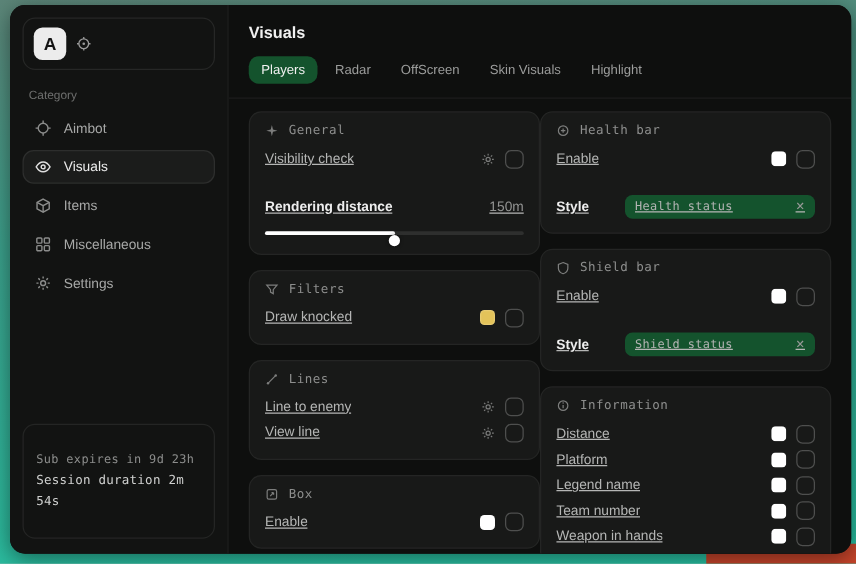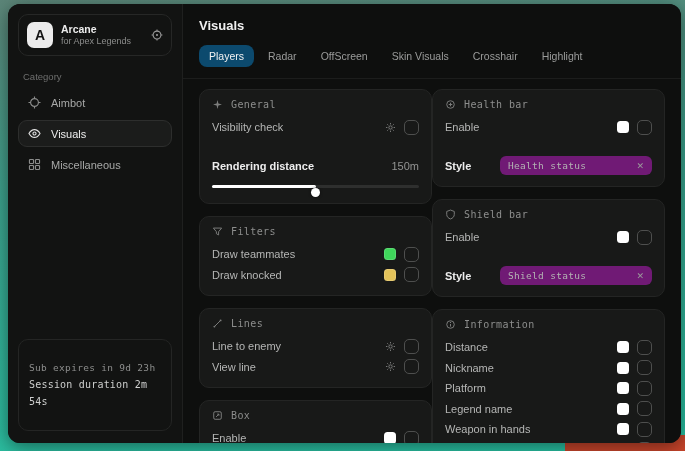--- a/index.html
+++ b/index.html
@@ -48,77 +48,73 @@
   .status-l1 { font-size:9.5px; color:#8c8d8c; letter-spacing:.3px; }
   .status-l2 { font-size:10px; color:#cfd0cf; letter-spacing:.2px; }
   
   .main { flex:1; display:flex; flex-direction:column; background:#0e0f0e; min-width:0; }
   .main-head { padding:14px 16px 11px 16px; border-bottom:1px solid #1c1d1c; }
   .page-title { font-size:13px; font-weight:bold; color:#f0f0f0; margin-bottom:12px; }
   .tabs { display:flex; gap:4px; }
   .tab {
     padding:5px 10px; font-size:10.5px; color:#9b9c9b; border-radius:8px; cursor:pointer; white-space:nowrap;
   }
-  .tab.active { background:#0c4a6e; color:#f2f2f2; }
+  .tab.active { background:#14532d; color:#f2f2f2; }
   .content {
     flex:1; display:flex; gap:0; padding:10px 16px 0 16px; overflow:hidden;
   }
   .col { flex:1; display:flex; flex-direction:column; gap:12px; min-width:0; }
   .panel {
     background:#181918; border:1px solid #242524; border-radius:10px; padding:9px 12px 10px 12px;
   }
   .panel-head {
     display:flex; align-items:center; gap:8px; margin-bottom:7px;
     font-family:"DejaVu Sans Mono",monospace; font-size:10px; letter-spacing:.4px; color:#8d8e8d;
   }
   .panel-head .ico { display:flex; color:#7d7e7d; }
   .row {
     display:flex; align-items:center; justify-content:space-between;
-    min-height:20.5px; font-size:11px; color:#b5b6b5;
+    min-height:20.5px; font-size:11px; color:#b5b6b5;text-decoration:underline;
   }
   .row .lbl { white-space:nowrap; overflow:hidden; }
   .row .lbl.strong { color:#ededed; font-weight:bold; }
   .row-right { display:flex; align-items:center; gap:8px; }
   .gear-sm { color:#7a7b7a; display:flex; cursor:pointer; }
   .checkbox {
     width:15px; height:15px; border:1.5px solid #4e4f4e; border-radius:5px; cursor:pointer;
   }
   .swatch { width:12px; height:12px; border-radius:3.5px; border:1px solid rgba(255,255,255,.14); cursor:pointer; }
   .val { font-size:11px; color:#939493; }
   .slider { position:relative; height:14px; margin-top:3px; cursor:pointer; }
   .slider-track { position:absolute; left:0; right:0; top:6px; height:3px; border-radius:2px; background:#2e2f2e; }
   .slider-fill { position:absolute; left:0; top:6px; height:3px; border-radius:2px; background:#ffffff; }
   .slider-thumb {
     position:absolute; top:2.5px; right:-4px; width:9px; height:9px; border-radius:50%;
     background:#ffffff; box-shadow:0 0 3px rgba(0,0,0,.6);
   }
   .slider-fill { position:absolute; }
   .select {
     display:flex; align-items:center; justify-content:space-between; gap:10px;
-    background:#701a75; border-radius:6px; padding:4px 8px; width:152px; cursor:pointer;text-align:center;
+    background:#14532d; border-radius:6px; padding:4px 8px; width:152px; cursor:pointer;text-align:center;
   }
   .tag-text { font-family:"DejaVu Sans Mono",monospace; font-size:9.5px; color:#b3b4b3; letter-spacing:.3px; }
   .tag-x { font-size:9px; color:#9a9b9a; cursor:pointer; }
   .mt2 { margin-top:18px; }
   svg { display:block; }
 </style>
 </head>
 <body>
 
 <div class="wall-red"></div>
 
 <div class="window">
 
   <div class="sidebar">
     <div class="brand">
       <div class="brand-logo">A</div>
-      <div class="brand-text">
-        <div class="brand-title">Arcane</div>
-        <div class="brand-sub">for Apex Legends</div>
-      </div>
       <span class="brand-target">
         <svg width="12" height="12" viewBox="0 0 16 16" fill="none" stroke="currentColor" stroke-width="1.4">
           <circle cx="8" cy="8" r="5.2"></circle>
             <circle cx="8" cy="8" r="1.4" fill="currentColor" stroke="none"></circle>
           <path d="M8 .8v2M8 13.2v2M.8 8h2M13.2 8h2"></path>
         </svg>
       </span>
     </div>
 
     <div class="cat-label">Category</div>
@@ -136,51 +132,68 @@
     <div class="nav-item active">
       <span class="ico">
         <svg width="13" height="13" viewBox="0 0 16 16" fill="none" stroke="currentColor" stroke-width="1.4">
           <path d="M1.2 8C3.1 4.7 5.5 3.2 8 3.2S12.9 4.7 14.8 8C12.9 11.3 10.5 12.8 8 12.8S3.1 11.3 1.2 8Z"></path>
           <circle cx="8" cy="8" r="1.9"></circle>
         </svg>
       </span>
       <span>Visuals</span>
     </div>
 
+    <div class="nav-item">
+      <span class="ico">
+        <svg width="13" height="13" viewBox="0 0 16 16" fill="none" stroke="currentColor" stroke-width="1.4">
+          <path d="M8 1.6 14 4.8v6.4L8 14.4 2 11.2V4.8Z"></path>
+            <path d="M2 4.8 8 8l6-3.2M8 8v6.4"></path>
+        </svg>
+      </span>
+      <span>Items</span>
+    </div>
 
     <div class="nav-item">
       <span class="ico">
         <svg width="13" height="13" viewBox="0 0 16 16" fill="none" stroke="currentColor" stroke-width="1.4">
           <rect x="1.8" y="1.8" width="5" height="5" rx="1"></rect>
             <rect x="9.2" y="1.8" width="5" height="5" rx="1"></rect>
           <rect x="1.8" y="9.2" width="5" height="5" rx="1"></rect>
             <rect x="9.2" y="9.2" width="5" height="5" rx="1"></rect>
         </svg>
       </span>
       <span>Miscellaneous</span>
     </div>
 
+    <div class="nav-item">
+      <span class="ico">
+        <svg width="13" height="13" viewBox="0 0 16 16" fill="none" stroke="currentColor" stroke-width="1.4">
+          <circle cx="8" cy="8" r="2.4"></circle>
+          <path d="M8 1.4v2.1M8 12.5v2.1M1.4 8h2.1M12.5 8h2.1M3.3 3.3l1.5 1.5M11.2 11.2l1.5 1.5M3.3 12.7l1.5-1.5M11.2 4.8l1.5-1.5"></path>
+        </svg>
+      </span>
+      <span>Settings</span>
+    </div>
 
     <div class="side-spacer"></div>
 
     <div class="status-card">
       <div class="status-l1">Sub expires in 9d 23h</div>
       <div class="status-l2">Session duration 2m 54s</div>
     </div>
   </div>
 
   <div class="main">
     <div class="main-head">
       <div class="page-title">Visuals</div>
       <div class="tabs">
         <span class="tab active">Players</span>
         <span class="tab">Radar</span>
         <span class="tab">OffScreen</span>
         <span class="tab">Skin Visuals</span>
-        <span class="tab">Crosshair</span>
         <span class="tab">Highlight</span>
       </div>
     </div>
 
     <div class="content">
 
       <div class="col">
 
         <div class="panel">
           <div class="panel-head">
@@ -218,27 +231,20 @@
         <div class="panel">
           <div class="panel-head">
             <span class="ico">
               <svg width="11" height="11" viewBox="0 0 16 16" fill="none" stroke="currentColor" stroke-width="1.4">
                 <path d="M2 3h12l-4.4 5.3V13L6.4 11.2V8.3Z"></path>
               </svg>
             </span>
             <span>Filters</span>
           </div>
           <div class="row">
-            <span class="lbl">Draw teammates</span>
-            <span class="row-right">
-              <span class="swatch" style="background: rgb(63, 214, 91);"></span>
-              <span class="checkbox"></span>
-            </span>
-          </div>
-          <div class="row">
             <span class="lbl">Draw knocked</span>
             <span class="row-right">
               <span class="swatch" style="background: rgb(227, 195, 90);"></span>
               <span class="checkbox"></span>
             </span>
           </div>
         </div>
 
         <div class="panel">
           <div class="panel-head">
@@ -363,49 +369,42 @@
             <span>Information</span>
           </div>
           <div class="row">
             <span class="lbl">Distance</span>
             <span class="row-right">
               <span class="swatch" style="background: rgb(255, 255, 255);"></span>
               <span class="checkbox"></span>
             </span>
           </div>
           <div class="row">
-            <span class="lbl">Nickname</span>
-            <span class="row-right">
-              <span class="swatch" style="background: rgb(255, 255, 255);"></span>
-              <span class="checkbox"></span>
-            </span>
-          </div>
-          <div class="row">
             <span class="lbl">Platform</span>
             <span class="row-right">
               <span class="swatch" style="background: rgb(255, 255, 255);"></span>
               <span class="checkbox"></span>
             </span>
           </div>
           <div class="row">
             <span class="lbl">Legend name</span>
             <span class="row-right">
               <span class="swatch" style="background: rgb(255, 255, 255);"></span>
               <span class="checkbox"></span>
             </span>
           </div>
           <div class="row">
+            <span class="lbl">Team number</span>
+            <span class="row-right">
+              <span class="swatch" style="background: rgb(255, 255, 255);"></span>
+              <span class="checkbox"></span>
+            </span>
+          </div>
+          <div class="row">
             <span class="lbl">Weapon in hands</span>
-            <span class="row-right">
-              <span class="swatch" style="background: rgb(255, 255, 255);"></span>
-              <span class="checkbox"></span>
-            </span>
-          </div>
-          <div class="row">
-            <span class="lbl">Team number</span>
             <span class="row-right">
               <span class="swatch" style="background: rgb(255, 255, 255);"></span>
               <span class="checkbox"></span>
             </span>
           </div>
         </div>
       </div>
 
     </div>
   </div>

